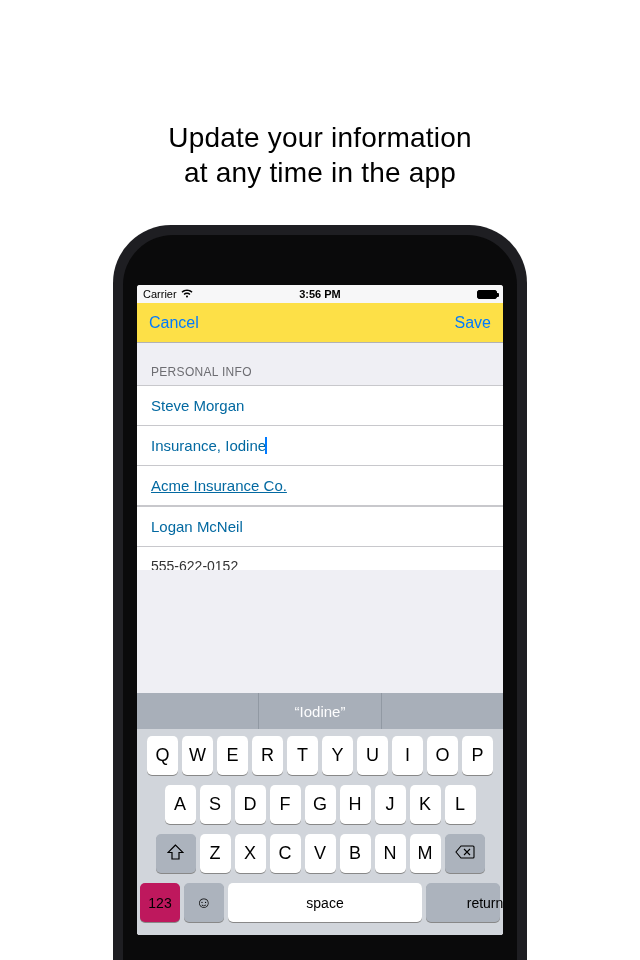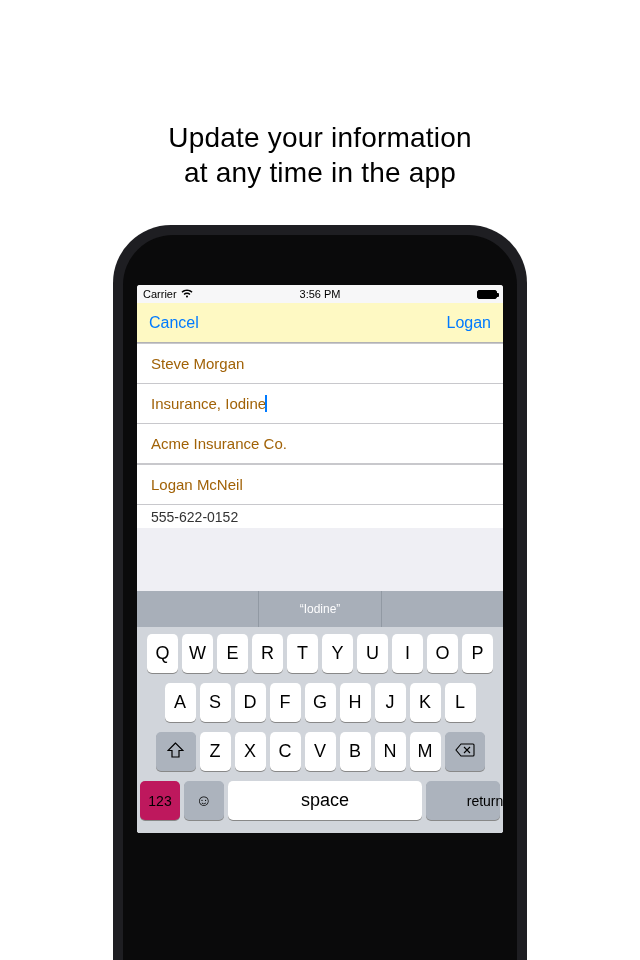--- a/index.html
+++ b/index.html
@@ -53,52 +53,52 @@
     top: 22px;
     left: 50%;
     margin-left: -60px;
     width: 10px;
     height: 10px;
     background: #2a2a2e;
     border-radius: 50%;
   }
   .screen {
     width: 366px;
-    height: 548px;
+    height: 650px;
     background: #efeff4;
     border-radius: 3px;
     overflow: hidden;
     position: relative;
     display: flex;
     flex-direction: column;
   }
   .status-bar {
     height: 18px;
     background: #f7f7f8;
     display: flex;
     align-items: center;
     justify-content: space-between;
     padding: 0 6px;
     font-size: 11px;
     color: #000;
   }
   .status-left { display: flex; align-items: center; gap: 4px; }
-  .status-center { position: absolute; left: 0; right: 0; text-align: center; font-weight: 400; }
+  .status-center { position: absolute; left: 0; right: 0; text-align: center; font-weight: 700; }
   .status-right { display: flex; align-items: center; gap: 4px; z-index: 1; }
   .wifi { font-size: 10px; }
   .battery {
     width: 20px; height: 9px; border: 1px solid #000; border-radius: 2px; position: relative;
   }
   .battery::after {
     content: ""; position: absolute; right: -3px; top: 2px; width: 2px; height: 4px; background: #000; border-radius: 0 1px 1px 0;
   }
   .battery-fill { width: 100%; height: 100%; background: #000; }
   .nav-bar {
     height: 40px;
-    background: #fef9c3;
+    background: #fde047;
     border-bottom: 1px solid #b2b2b4;
     display: flex;
     align-items: center;
     justify-content: space-between;
     padding: 0 12px;
   }
   .nav-btn {
     color: #007aff;
     font-size: 16px;
     background: none; border: none; cursor: pointer;
@@ -112,48 +112,48 @@
     font-size: 12px;
     color: #6d6d72;
     padding: 22px 14px 6px 14px;
     letter-spacing: 0.3px;
   }
   .cell {
     background: #fff;
     border-top: 0.5px solid #c8c8cc;
     padding: 11px 14px;
     font-size: 15px;
-    color: #a16207;
+    color: #0369a1;
     position: relative;
   }
-  .cell.last { border-bottom: 0.5px solid #c8c8cc; }
+  .cell.last { border-bottom: 0.5px solid #c8c8cc; text-decoration: underline; }
   .caret {
     display: inline-block;
     width: 2px;
     height: 17px;
     background: #007aff;
     vertical-align: text-bottom;
     margin-left: -1px;
     animation: blink 1s step-end infinite;
   }
   @keyframes blink { 50% { opacity: 0; } }
-  .cell.partial { height: 24px; padding-top: 4px; overflow: hidden; font-size: 14px; color:#333;}
+  .cell.partial { height: 24px; padding-top: 11px; overflow: hidden; font-size: 14px; color:#333;}
   .keyboard-wrap { position: absolute; bottom: 0; left: 0; right: 0; }
   .suggestions {
     height: 36px;
     background: #a8afb9;
     display: flex;
   }
   .sugg {
     flex: 1;
     display: flex;
     align-items: center;
     justify-content: center;
     color: #fdfdfe;
-    font-size: 12px;
+    font-size: 15px;
     border-right: 1px solid #9199a3;
   }
   .sugg:last-child { border-right: none; }
   .keyboard {
     background: #d1d5db;
     padding: 7px 3px 3px 3px;
   }
   .krow { display: flex; justify-content: center; gap: 4px; margin-bottom: 10px; }
   .key {
     background: #fff;
@@ -167,21 +167,21 @@
     font-size: 18px;
     color: #000;
     cursor: pointer;
   }
   .key.fn {
     background: #acb3bd;
     width: 40px;
     font-size: 14px;
   }
   .krow.bottom .key { height: 39px; }
-  .key.space { flex: 1; font-size: 18px; }
+  .key.space { flex: 1; font-size: 14px; }
   .key.numbers { width: 40px; background:#be185d; font-size:14px;}
   .key.emoji { width: 40px; background:#acb3bd; font-size:16px;}
   .key.return { width: 74px; background:#acb3bd; font-size:14px;padding-left:44px;}
   .shift-icon, .bksp-icon { display:inline-block; }
   .row2 { padding: 0 18px; }
 </style>
 </head>
 <body>
 
 <div class="promo-title">
@@ -207,24 +207,25 @@
         <div class="status-center">3:56 PM</div>
         <div class="status-right">
           <div class="battery">
               <div class="battery-fill"></div>
             </div>
         </div>
       </div>
 
       <div class="nav-bar">
         <button class="nav-btn">Cancel</button>
-        <button class="nav-btn">Logan</button>
+        <button class="nav-btn">Save</button>
       </div>
 
       <div class="content">
+        <div class="section-header">PERSONAL INFO</div>
         <div class="cell"><span>Steve Morgan</span></div>
         <div class="cell"><span>Insurance, Iodine</span><span class="caret"></span></div>
         <div class="cell last"><span>Acme Insurance Co.</span></div>
 
         <div class="cell"><span>Logan McNeil</span></div>
         <div class="cell partial"><span>555-622-0152</span></div>
       </div>
 
       <div class="keyboard-wrap">
         <div class="suggestions">

